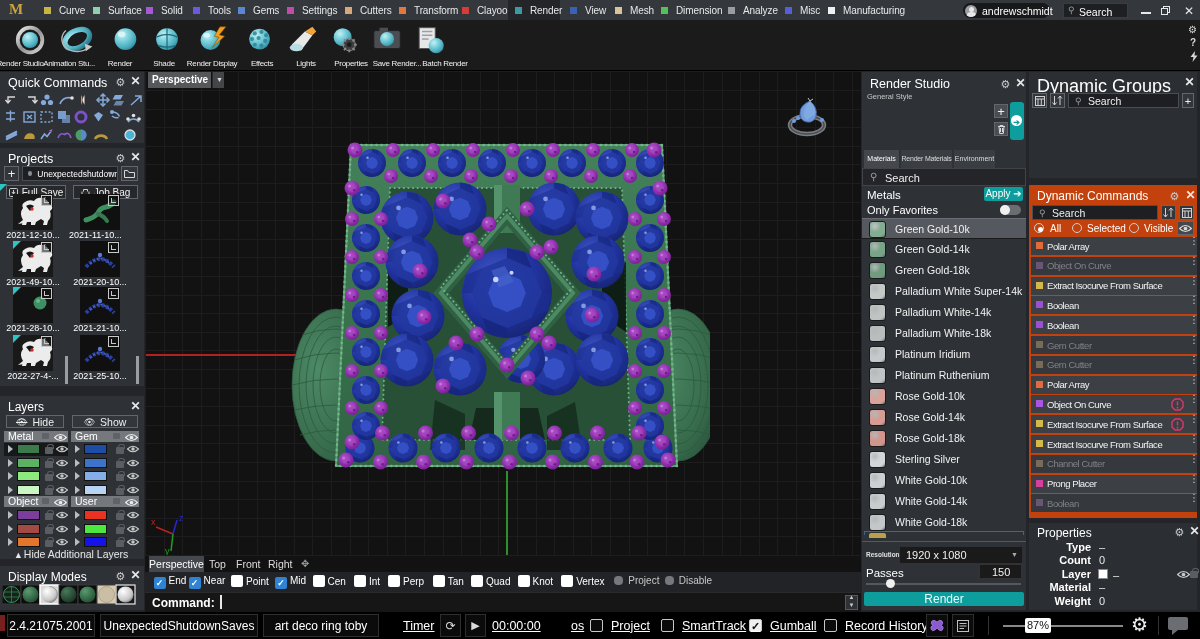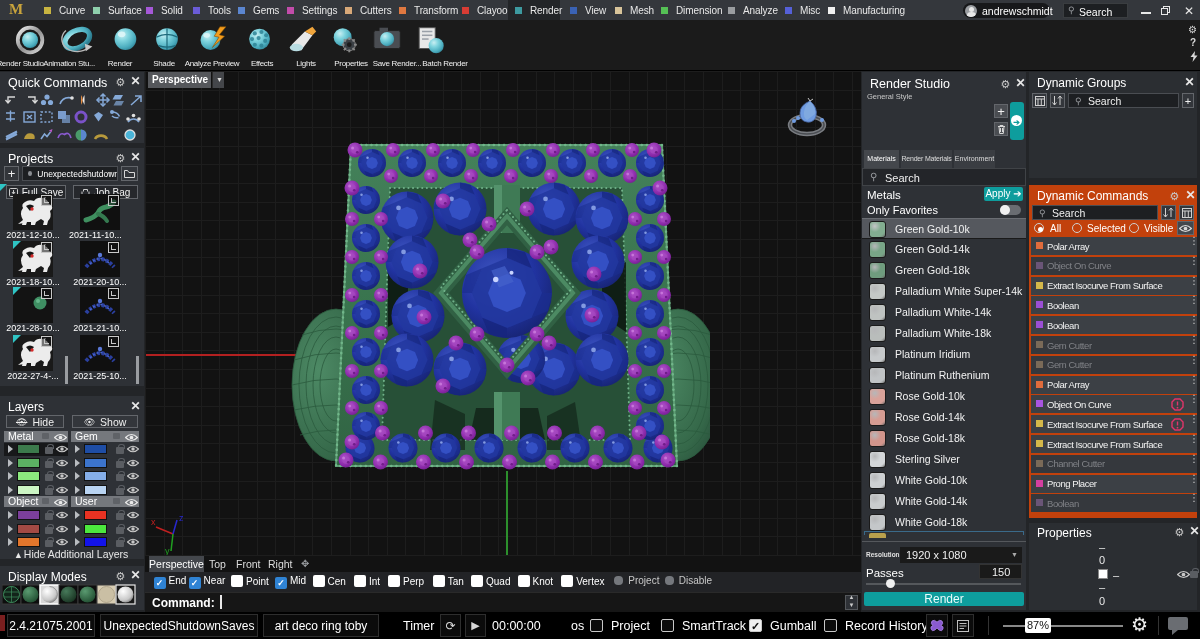--- a/index.html
+++ b/index.html
@@ -33,21 +33,21 @@
 .mtx{position:absolute;left:33px;top:4px;font-size:10.5px;color:#f2f2f2;white-space:nowrap;}
 
 .drow{position:absolute;left:2px;width:166px;height:18px;background:#3c4045;}
 .dsq{position:absolute;left:5px;top:5px;width:7px;height:7px;}
 .dtx{position:absolute;left:16px;top:3.5px;font-size:9.5px;letter-spacing:-0.45px;color:#f2f2f2;white-space:nowrap;}
 .ddots{position:absolute;right:5px;top:2px;color:#cfcfcf;font-size:10px;letter-spacing:0;line-height:4.5px;width:3px;}
 
 #statusbar{position:absolute;left:0;top:612px;width:1200px;height:27px;background:#000;}
 .sbox{position:absolute;top:2px;height:23px;background:#0b0b0b;border:1px solid #2e2e2e;color:#fff;font-size:12px;display:flex;align-items:center;justify-content:center;}
 .scb{display:inline-block;width:13px;height:13px;border:1.5px solid #c8c8c8;border-radius:2px;background:#0b0b0b;margin-right:8px;}
-.slabel{position:absolute;top:2px;height:23px;display:flex;align-items:center;color:#fff;font-size:12.5px;}
+.slabel{position:absolute;top:2px;height:23px;display:flex;align-items:center;color:#fff;font-size:12.5px;text-decoration:underline;}
 
 .ocb{display:inline-block;width:12px;height:12px;border-radius:2px;background:#fff;margin-right:3px;vertical-align:-2px;}
 .ocb.on{background:#2f83d4;color:#fff;font-size:9px;line-height:12px;text-align:center;font-weight:bold;}
 .ocb.dis{background:#75787d;width:9px;height:9px;border-radius:4px;margin-right:5px;vertical-align:-1px;}
 .oitem{color:#fff;font-size:10px;white-space:nowrap;}
 .tab{position:absolute;top:0;height:16px;line-height:16px;font-size:11px;color:#ddd;padding:0 8px;}
 .vtab-active{background:#44474c;color:#fff;}
 </style></head>
 <body>
 <div id="stage">
@@ -150,21 +150,21 @@
           <line x1="433" y1="9" x2="444" y2="9"></line>
           <line x1="433" y1="13" x2="444" y2="13"></line>
           <line x1="433" y1="17" x2="440" y2="17"></line>
         </g>
       <circle cx="448" cy="24" r="8" fill="url(#tb)"></circle>
     </svg>
     <div class="tlbl" style="left:20px;">Render Studio</div>
     <div class="tlbl" style="left:69px;">Animation Stu...</div>
     <div class="tlbl" style="left:120px;">Render</div>
     <div class="tlbl" style="left:164px;">Shade</div>
-    <div class="tlbl" style="left:212px;">Analyze Preview</div>
+    <div class="tlbl" style="left:212px;">Render Display</div>
     <div class="tlbl" style="left:262px;">Effects</div>
     <div class="tlbl" style="left:306px;">Lights</div>
     <div class="tlbl" style="left:351px;">Properties</div>
     <div class="tlbl" style="left:397px;">Save Render...</div>
     <div class="tlbl" style="left:445px;">Batch Render</div>
     <div class="abs" style="left:283px;top:62px;width:0;height:0;border-left:5px solid transparent;border-bottom:5px solid #c0c0c0;"></div>
     <div class="abs" style="left:328px;top:62px;width:0;height:0;border-left:5px solid transparent;border-bottom:5px solid #c0c0c0;"></div>
     <div class="abs" style="left:1188px;top:4px;font-size:10px;color:#d8d8d8;">⚙</div>
     <div class="abs" style="left:1190px;top:17px;font-size:10px;font-weight:bold;color:#d8d8d8;">?</div>
     <svg style="position:absolute;left:1190px;top:31px;" width="8" height="11">
@@ -290,21 +290,21 @@
 <path d="M10 26 l-5 4 6 -1z" fill="#ececec"></path>
 <path d="M13 12 q4 -3 8 0 l-4 5z" fill="#161616"></path>
 <circle cx="19" cy="15" r="1.7" fill="#d42a2a"></circle>
 <path d="M27 7 q3 -4 6 -4 q-1 4 -4 6z" fill="#ececec"></path>
             </svg>
             <div class="abs" style="right:1px;top:1px;width:11px;height:11px;border:1.2px solid #c8c8c8;background:rgba(20,20,20,0.55);">
               <div class="abs" style="left:2px;top:2px;width:5px;height:5px;border-left:1.2px solid #c8c8c8;border-bottom:1.2px solid #c8c8c8;"></div>
             </div>
             <div class="abs" style="left:0;top:0;width:0;height:0;border-left:8px solid #2fc4c4;border-bottom:8px solid transparent;"></div>
           </div>
-          <div class="abs" style="left:2px;top:129px;width:62px;text-align:center;font-size:9px;color:#fff;white-space:nowrap;">2021-18-10...</div>
+          <div class="abs" style="left:2px;top:129px;width:62px;text-align:center;font-size:9px;color:#fff;white-space:nowrap;">2021-49-10...</div>
       <div class="abs" style="left:80px;top:93px;width:40px;height:36px;background:#101010;">
             <svg width="40" height="36" style="position:absolute;left:0;top:0;">
               <rect width="40" height="36" fill="#101010"></rect>
               <path d="M6 26 q14 -16 28 0" fill="none" stroke="#2a3f9e" stroke-width="4" stroke-dasharray="3 1.5"></path>
               <path d="M10 23 q10 -11 20 0" fill="none" stroke="#4a66cc" stroke-width="1.5" stroke-dasharray="2 2"></path>
               <circle cx="20" cy="14" r="2.2" fill="#5a78d8"></circle>
             </svg>
             <div class="abs" style="right:1px;top:1px;width:11px;height:11px;border:1.2px solid #c8c8c8;background:rgba(20,20,20,0.55);">
               <div class="abs" style="left:2px;top:2px;width:5px;height:5px;border-left:1.2px solid #c8c8c8;border-bottom:1.2px solid #c8c8c8;"></div>
             </div>
@@ -931,21 +931,21 @@
       </div>
       <div class="abs" style="left:4px;top:495px;font-size:11.5px;color:#fff;">Passes</div>
       <div class="abs" style="left:117px;top:492px;width:43px;height:15px;background:#1a1a1a;border:1px solid #333;">
         <span style="position:absolute;left:12px;top:1px;font-size:11px;color:#f0f0f0;">150</span>
       </div>
       <div class="abs" style="left:4px;top:511px;width:155px;height:2px;background:#55585c;"></div>
       <div class="abs" style="left:24px;top:507px;width:9px;height:9px;border-radius:50%;background:#f0f0f0;"></div>
       <div class="abs" style="left:2px;top:520px;width:160px;height:14px;background:#0e9d9d;border-radius:2px;color:#eafcfc;font-size:12px;text-align:center;line-height:14px;">Render</div>
 </div>
   <div id="dyngroups" class="panel" style="left:1029px;top:72px;width:168px;height:106px;background:#2b2e32;">
-      <div class="phdr" style="font-size:12px;">Dynamic Groups</div>
+      <div class="phdr" style="font-size:18px;">Dynamic Groups</div>
       <div class="px" style="left:155px;top:5px;">✕</div>
       <div class="btn" style="left:3px;top:21px;width:15px;height:15px;">
         <svg width="10" height="10">
           <rect x="0.5" y="0.5" width="9" height="9" fill="none" stroke="#d0d0d0"></rect>
           <line x1="0.5" y1="3" x2="9.5" y2="3" stroke="#d0d0d0"></line>
           <line x1="3" y1="3" x2="3" y2="9.5" stroke="#d0d0d0"></line>
           <line x1="6.3" y1="3" x2="6.3" y2="9.5" stroke="#d0d0d0"></line>
         </svg>
       </div>
       <div class="btn" style="left:21px;top:21px;width:15px;height:15px;">
@@ -1075,20 +1075,21 @@
       <div class="drow" style="top:309.40000000000003px;opacity:1;background:#35383d;">
         <div class="dsq" style="background:#6a5577;"></div>
         <div class="dtx" style="color:#808287;">Boolean</div>
         <div class="ddots">⋮</div>
       </div>
 </div>
   <div id="props" class="panel" style="left:1029px;top:523px;width:168px;height:87px;background:#2b2e32;">
       <div class="phdr" style="font-size:12px;top:3px;">Properties</div>
       <div class="gear" style="left:145px;top:4px;">⚙</div>
       <div class="px" style="left:160px;top:3px;">✕</div>
+      <div class="abs" style="left:0;top:18px;width:62px;text-align:right;font-size:11px;font-weight:bold;color:#fff;line-height:13.4px;">Type<br>Count<br>Layer<br>Material<br>Weight</div>
       <div class="abs" style="left:70px;top:18px;font-size:11px;color:#e8e8e8;line-height:13.4px;">–<br>0<br>&nbsp;<br>–<br>0</div>
       <div class="abs" style="left:69px;top:46px;width:10px;height:10px;background:#fff;border:1px solid #888;"></div>
       <div class="abs" style="left:84px;top:46px;font-size:11px;color:#e8e8e8;">–</div>
       <svg style="position:absolute;left:148px;top:47px;" width="13" height="9" viewBox="0 0 12 8">
         <path d="M0.5 4 Q6 -1.5 11.5 4 Q6 9.5 0.5 4z" fill="none" stroke="#c8c8c8" stroke-width="1.1"></path>
         <circle cx="6" cy="4" r="1.7" fill="#c8c8c8"></circle>
       </svg>
       <div class="lock" style="left:161px;top:48px;"></div>
 </div>
   <div id="statusbar">

